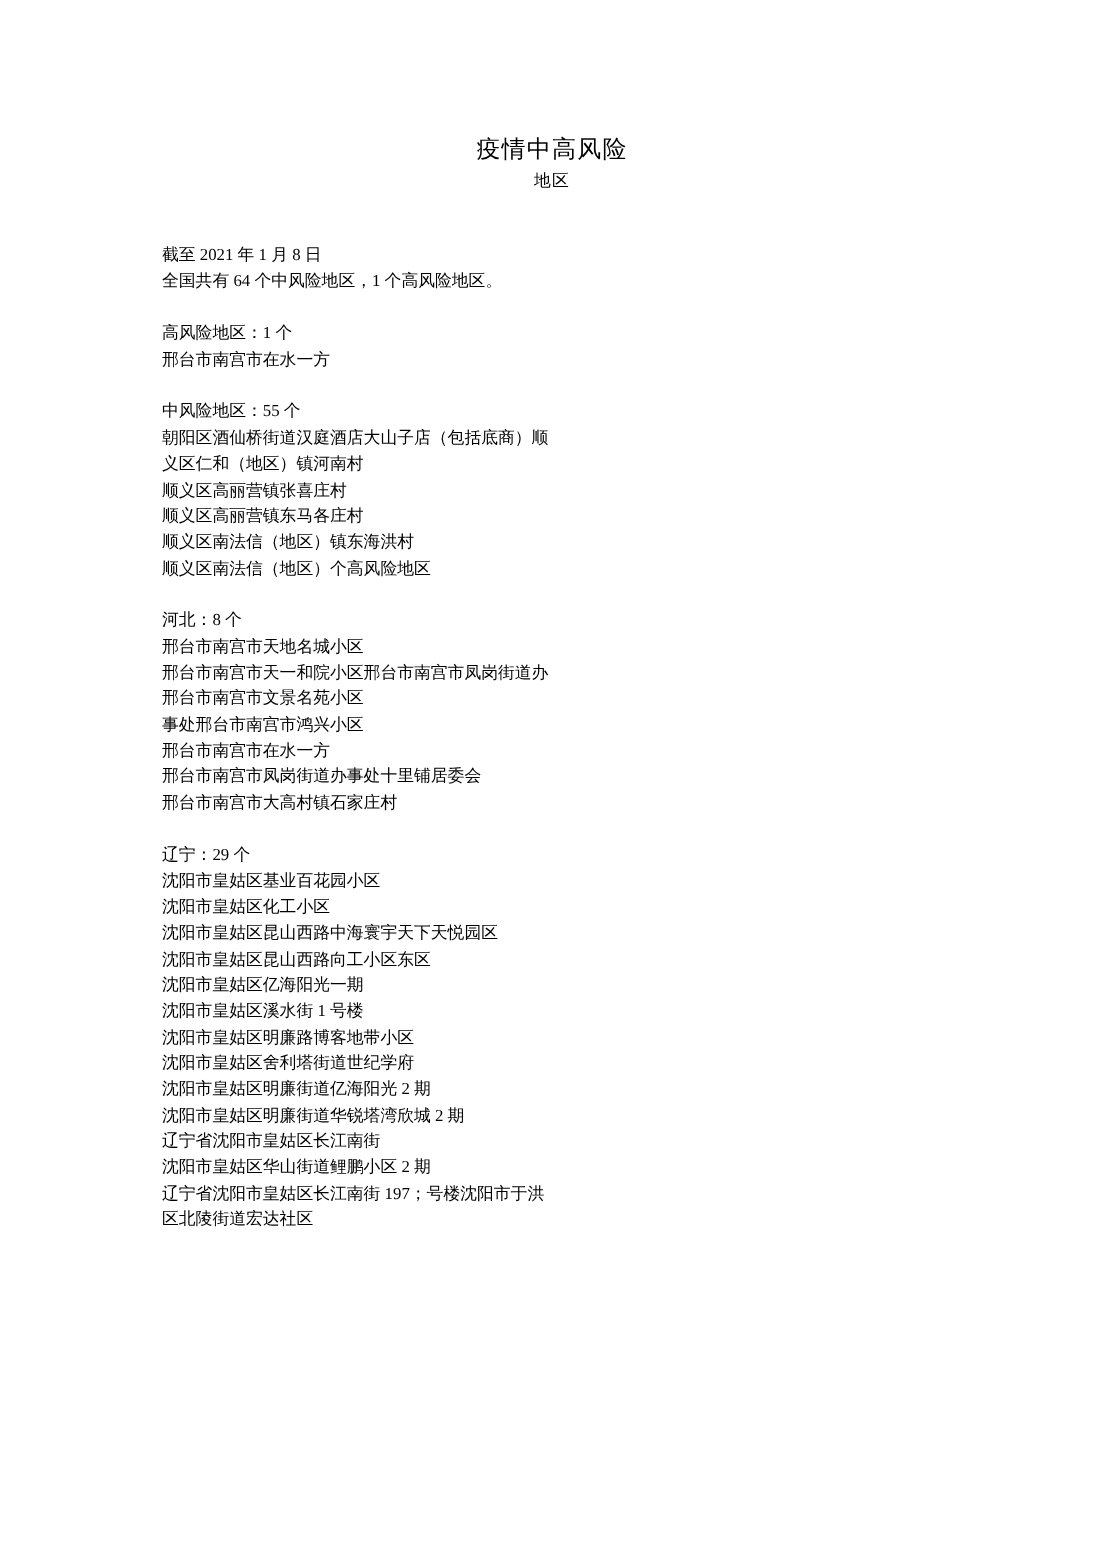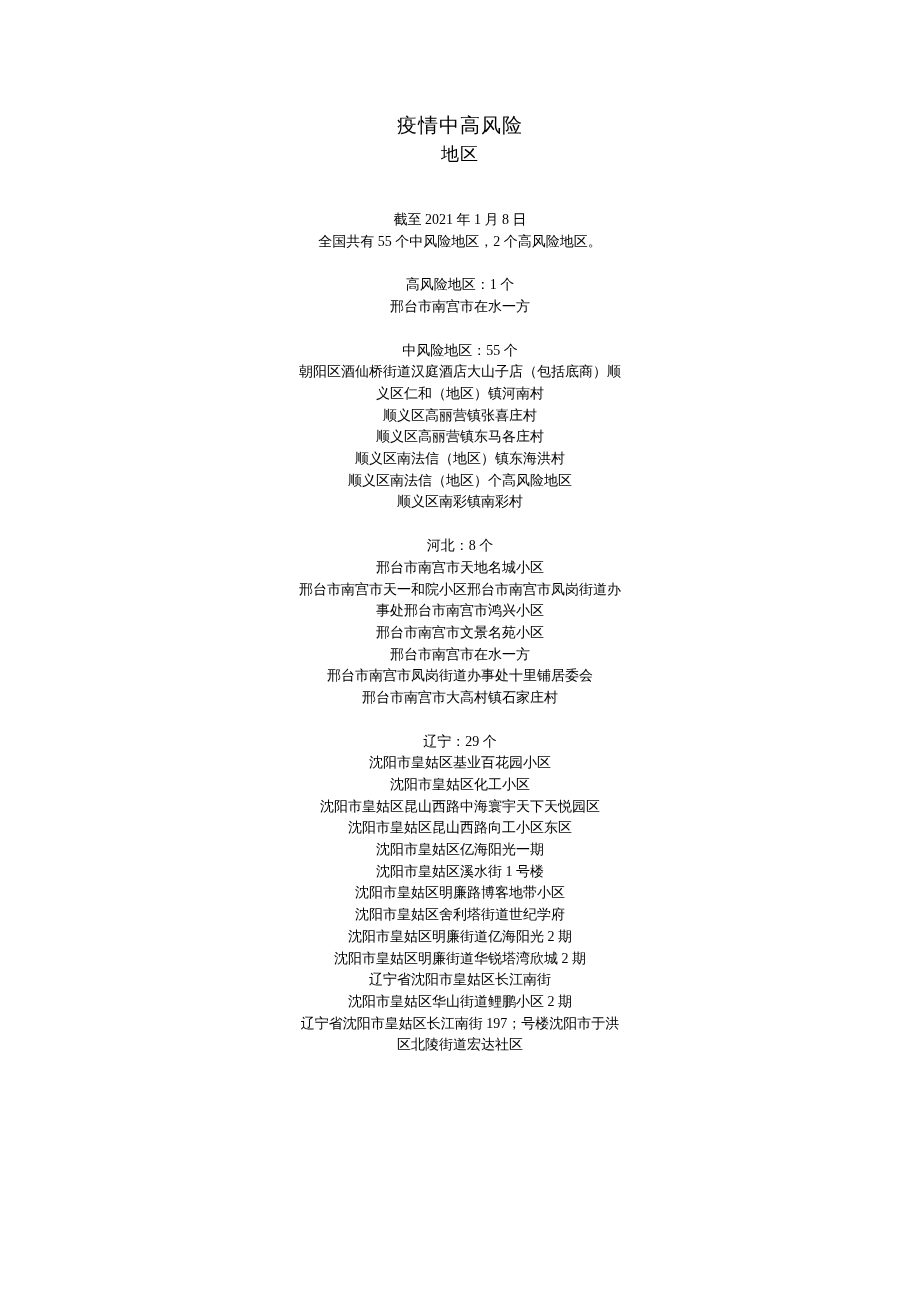--- a/index.html
+++ b/index.html
@@ -20,66 +20,64 @@
       text-align: center;
       margin-bottom: 40px;
       margin-left: 90px;
       margin-right: 90px;
     }
     .title-line1 {
       font-size: 20px;
       letter-spacing: 1px;
     }
     .title-line2 {
-      font-size: 18px;
+      font-size: 14px;
       letter-spacing: 1px;
     }
     .para {
       margin-bottom: 22px;
-      text-align: center;
     }
     .line {
       display: block;
     }
   </style>
 </head>
 <body>
 
 <div class="title-block">
   <div class="title-line1">疫情中高风险</div>
   <div class="title-line2">地区</div>
 </div>
 
 <div class="para">
   <span class="line">截至 2021 年 1 月 8 日</span>
-  <span class="line">全国共有 55 个中风险地区，2 个高风险地区。</span>
+  <span class="line">全国共有 64 个中风险地区，1 个高风险地区。</span>
 </div>
 
 <div class="para">
   <span class="line">高风险地区：1 个</span>
   <span class="line">邢台市南宫市在水一方</span>
 </div>
 
 <div class="para">
   <span class="line">中风险地区：55 个</span>
   <span class="line">朝阳区酒仙桥街道汉庭酒店大山子店（包括底商）顺</span>
   <span class="line">义区仁和（地区）镇河南村</span>
   <span class="line">顺义区高丽营镇张喜庄村</span>
   <span class="line">顺义区高丽营镇东马各庄村</span>
   <span class="line">顺义区南法信（地区）镇东海洪村</span>
   <span class="line">顺义区南法信（地区）个高风险地区</span>
-  <span class="line">顺义区南彩镇南彩村</span>
 </div>
 
 <div class="para">
   <span class="line">河北：8 个</span>
   <span class="line">邢台市南宫市天地名城小区</span>
   <span class="line">邢台市南宫市天一和院小区邢台市南宫市凤岗街道办</span>
+  <span class="line">邢台市南宫市文景名苑小区</span>
   <span class="line">事处邢台市南宫市鸿兴小区</span>
-  <span class="line">邢台市南宫市文景名苑小区</span>
   <span class="line">邢台市南宫市在水一方</span>
   <span class="line">邢台市南宫市凤岗街道办事处十里铺居委会</span>
   <span class="line">邢台市南宫市大高村镇石家庄村</span>
 </div>
 
 <div class="para">
   <span class="line">辽宁：29 个</span>
   <span class="line">沈阳市皇姑区基业百花园小区</span>
   <span class="line">沈阳市皇姑区化工小区</span>
   <span class="line">沈阳市皇姑区昆山西路中海寰宇天下天悦园区</span>

